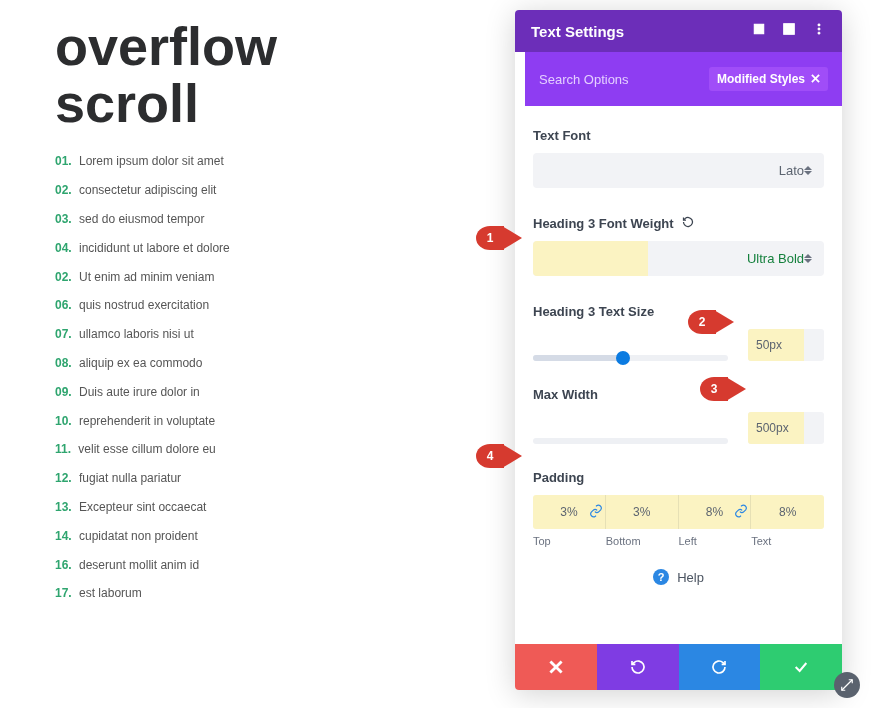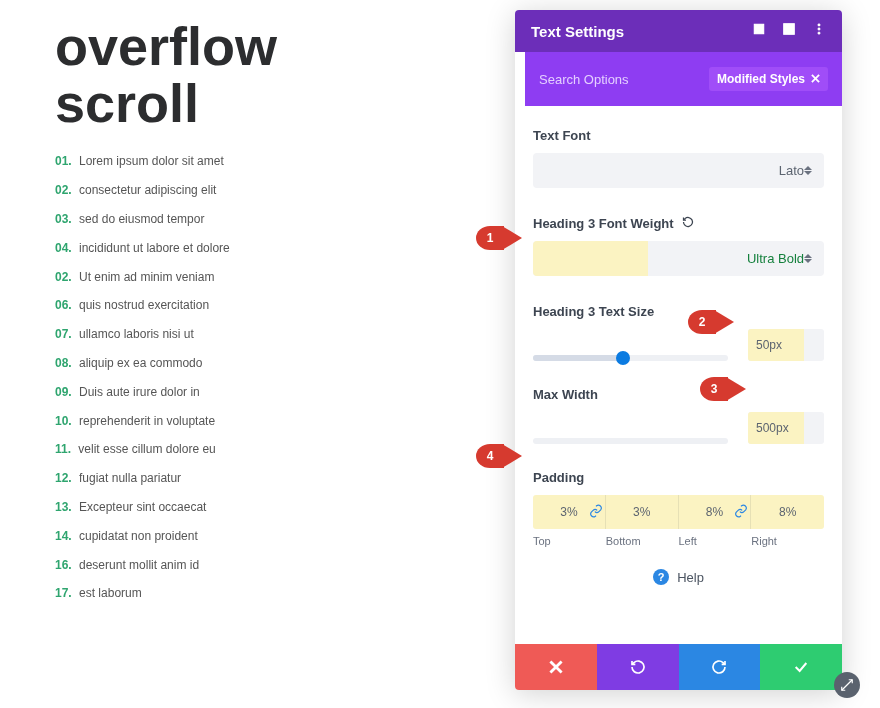--- a/index.html
+++ b/index.html
@@ -437,21 +437,21 @@
         </span>
       </div>
       <div class="pad-cell">
           <span>8%</span>
         </div>
     </div>
     <div class="pad-labels">
       <span>Top</span>
       <span>Bottom</span>
       <span>Left</span>
-      <span>Right</span>
+      <span>Text</span>
     </div>
 
     <div class="help">
       <span class="q">?</span>
       <span>Help</span>
     </div>
   </div>
 
   <div class="panel-footer">
     <div class="fbtn red">

